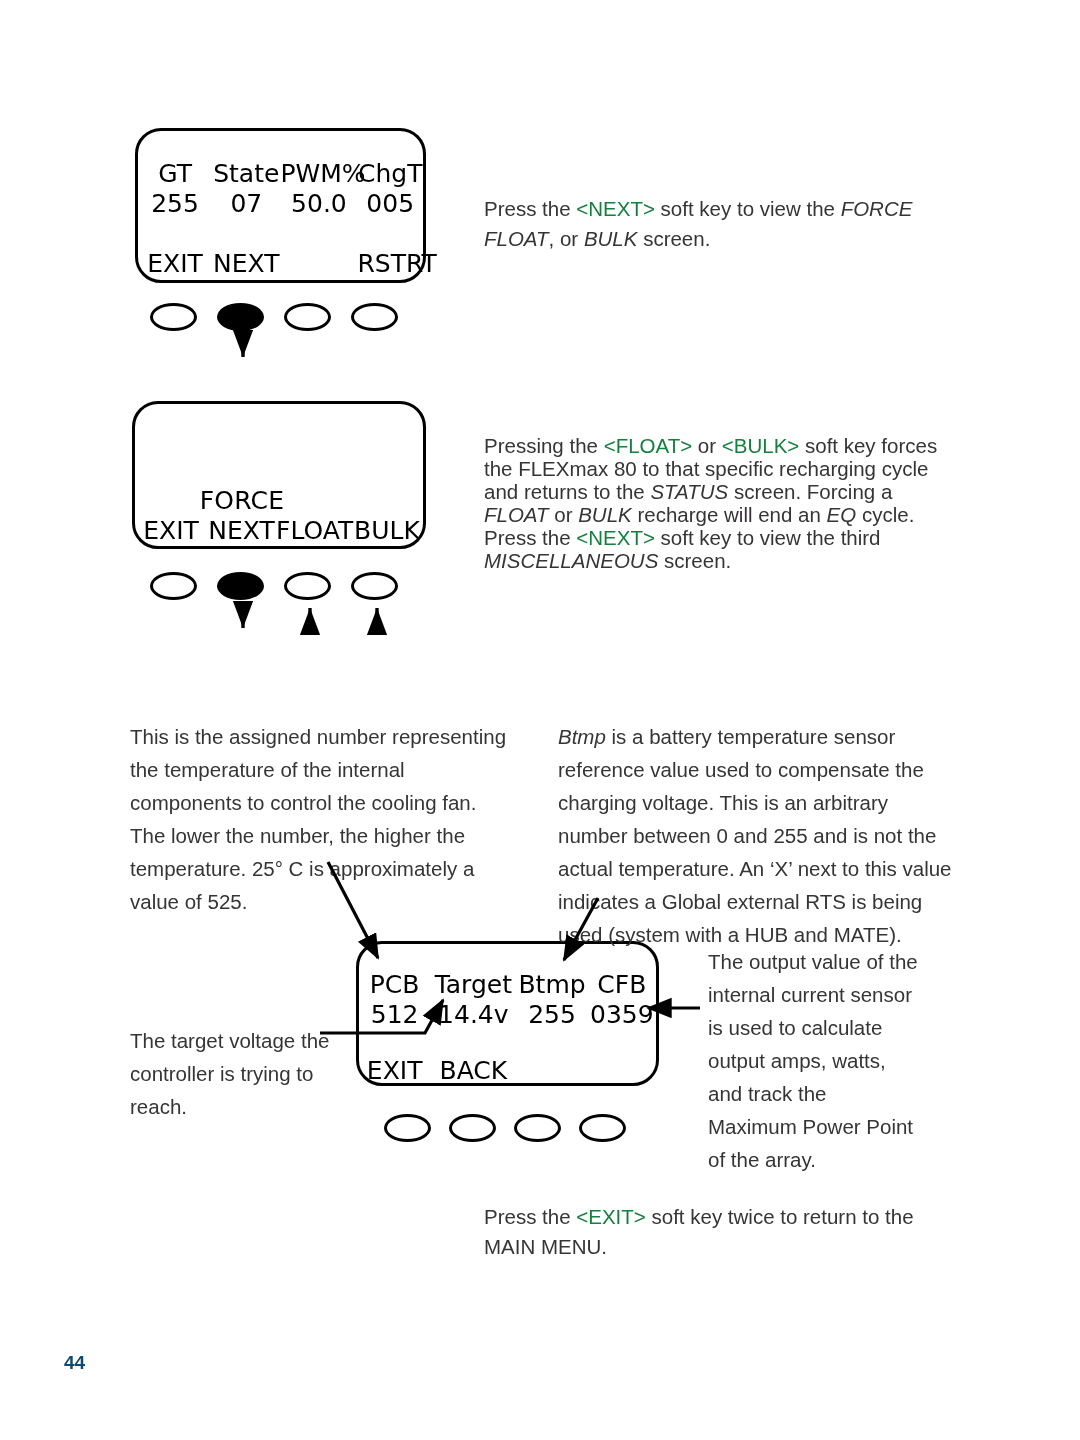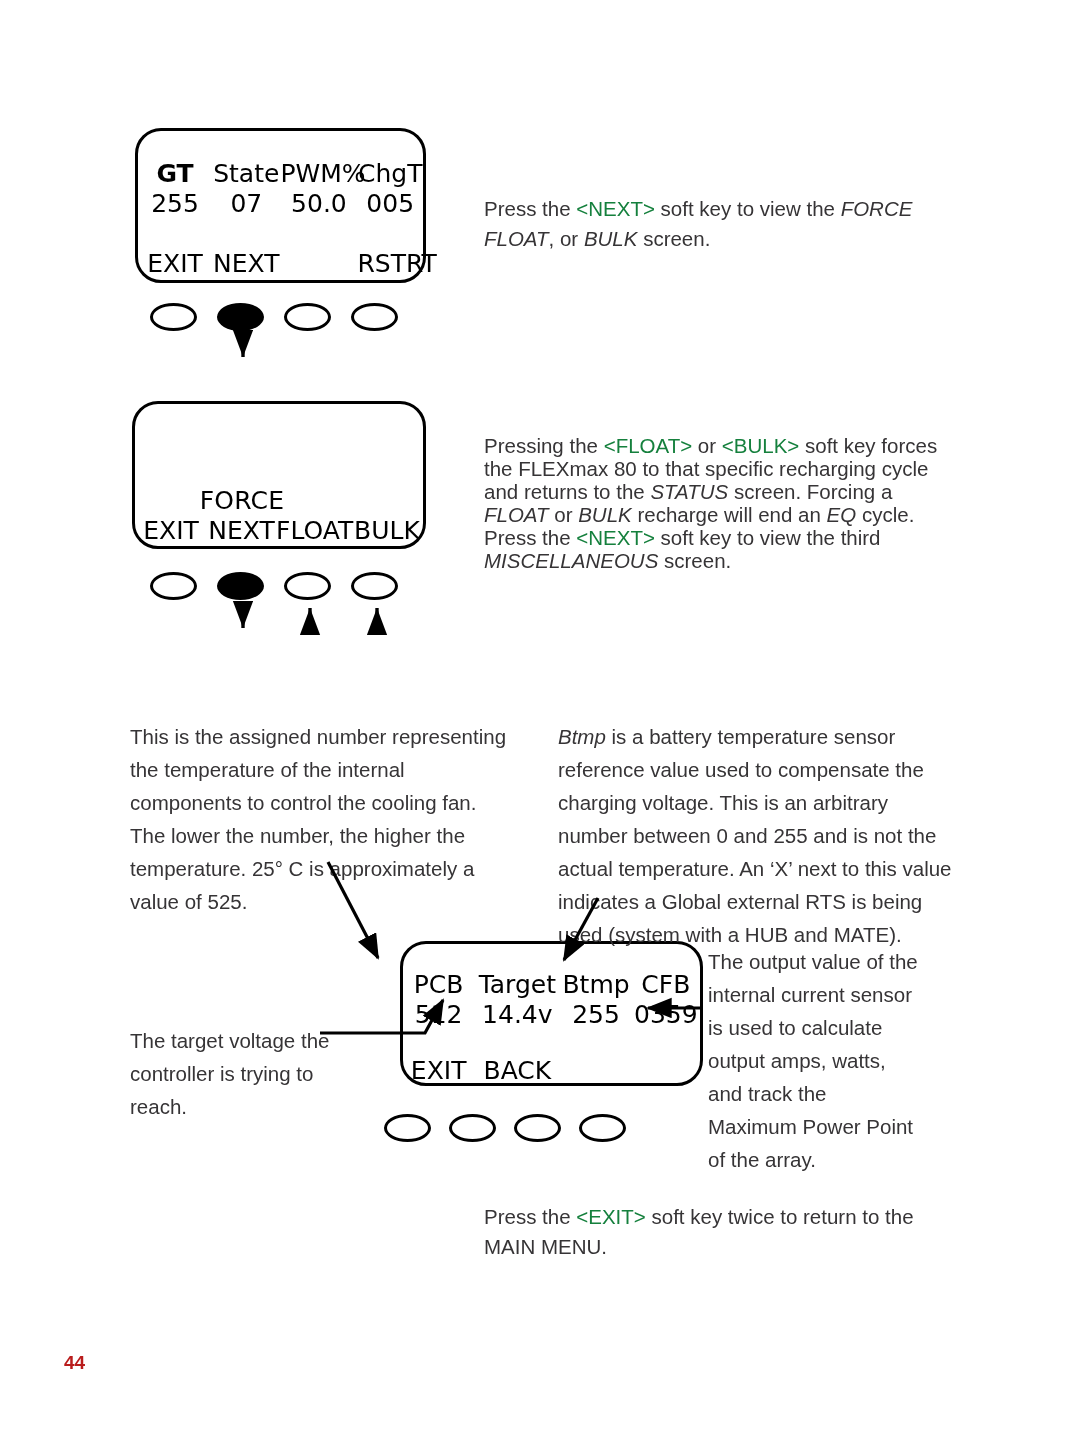--- a/index.html
+++ b/index.html
@@ -86,39 +86,39 @@
     font-size: 20.5px;
     line-height: 33px;
     color: #363436;
   }
 
   .page-num {
     position: absolute;
     font-family: "Liberation Sans", sans-serif;
     font-size: 19px;
     font-weight: bold;
-    color: #b91c1c;
+    color: #0c4a6e;
   }
 
   svg.overlay {
     position: absolute;
     left: 0;
     top: 0;
     width: 1080px;
     height: 1440px;
     pointer-events: none;
   }
 </style>
 </head>
 <body>
 
 <div class="lcd" id="lcd1" style="left:135px; top:128px; width:291px; height:155px;">
 
   <div class="lcd-row" style="top:28px;">
-    <span class="lcd-cell" style="width:26%;font-weight:bold;">GT</span>
+    <span class="lcd-cell" style="width:26%;">GT</span>
     <span class="lcd-cell" style="width:24%;">State</span>
     <span class="lcd-cell" style="width:27%;">PWM%</span>
     <span class="lcd-cell" style="width:23%;">ChgT</span>
   </div>
 
   <div class="lcd-row" style="top:58px;">
     <span class="lcd-cell" style="width:26%;">255</span>
     <span class="lcd-cell" style="width:24%;">07</span>
     <span class="lcd-cell" style="width:27%;">50.0</span>
     <span class="lcd-cell" style="width:23%;">005</span>
@@ -167,21 +167,21 @@
     <div class="softkey filled"></div>
   </div>
   <div class="btn-slot">
     <div class="softkey"></div>
   </div>
   <div class="btn-slot">
     <div class="softkey"></div>
   </div>
 </div>
 
-<div class="lcd" id="lcd3" style="left:356px; top:941px; width:303px; height:145px;margin-left:44px;">
+<div class="lcd" id="lcd3" style="left:356px; top:941px; width:303px; height:145px;">
 
   <div class="lcd-row" style="top:26px;">
     <span class="lcd-cell" style="width:24%;">PCB</span>
     <span class="lcd-cell" style="width:29%;">Target</span>
     <span class="lcd-cell" style="width:24%;">Btmp</span>
     <span class="lcd-cell" style="width:23%;">CFB</span>
   </div>
 
   <div class="lcd-row" style="top:56px;">
     <span class="lcd-cell" style="width:24%;">512</span>

